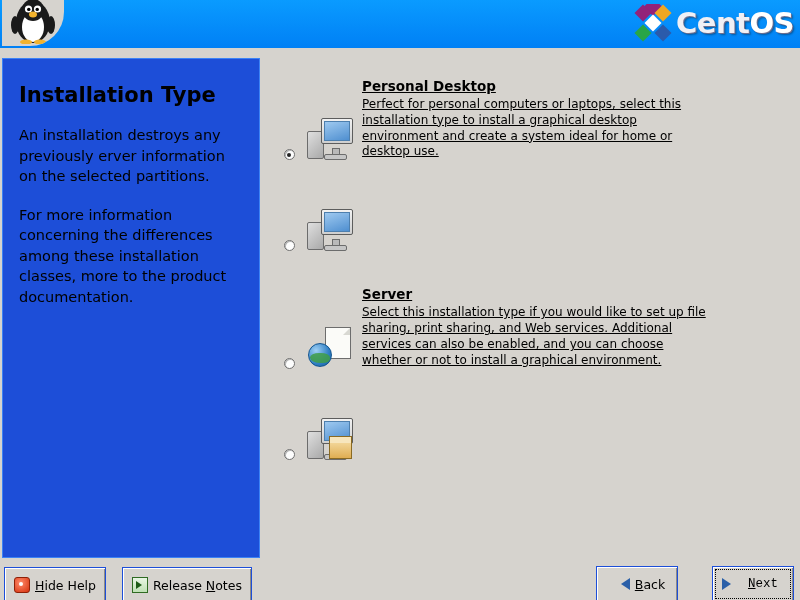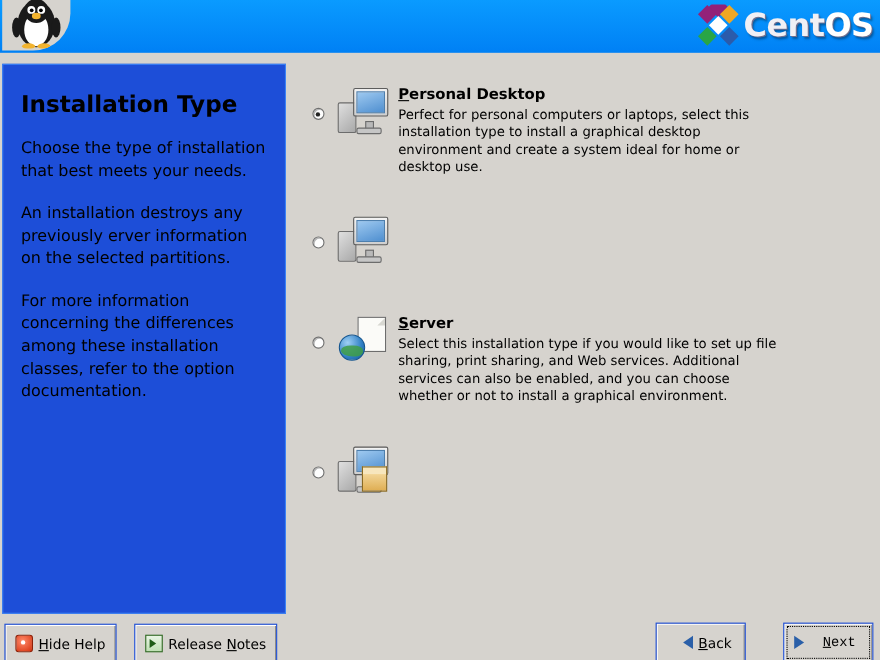--- a/index.html
+++ b/index.html
@@ -89,23 +89,24 @@
 
   
   .main {
     position: absolute;
     left: 276px; top: 62px;
     width: 516px;
   }
   .option {
     position: relative;
     display: flex;
-    align-items: flex-start;
+    align-items: flex-end;
     margin-bottom: 19px;
     min-height: 72px;
+    text-decoration: underline;
   }
   .radio-cell {
     width: 26px;
     padding-top: 36px;
     flex: 0 0 26px;
     display: flex;
     justify-content: center;
   }
   .radio {
     width: 11px; height: 11px;
@@ -361,23 +362,22 @@
             <rect x="13" y="13" width="12" height="12" fill="#ffffff" transform="rotate(45 19 19)"></rect>
           </g>
         </svg>
       </div>
       <div class="logo-text"><span class="cent">Cent</span><span class="os">OS</span></div>
     </div>
   </div>
 
   <div class="help-panel">
     <div class="help-title">Installation Type</div>
-    <p class="help-para">Choose the type of installation that best meets your needs.</p>
     <p class="help-para">An installation destroys any previously erver information on the selected partitions.</p>
-    <p class="help-para">For more information concerning the differences among these installation classes, refer to the option documentation.</p>
+    <p class="help-para">For more information concerning the differences among these installation classes, more to the product documentation.</p>
   </div>
 
   <div class="main">
 
     <div class="option">
       <div class="radio-cell">
         <div class="radio checked"></div>
       </div>
       <div class="icon-cell">
         <div class="mon">

